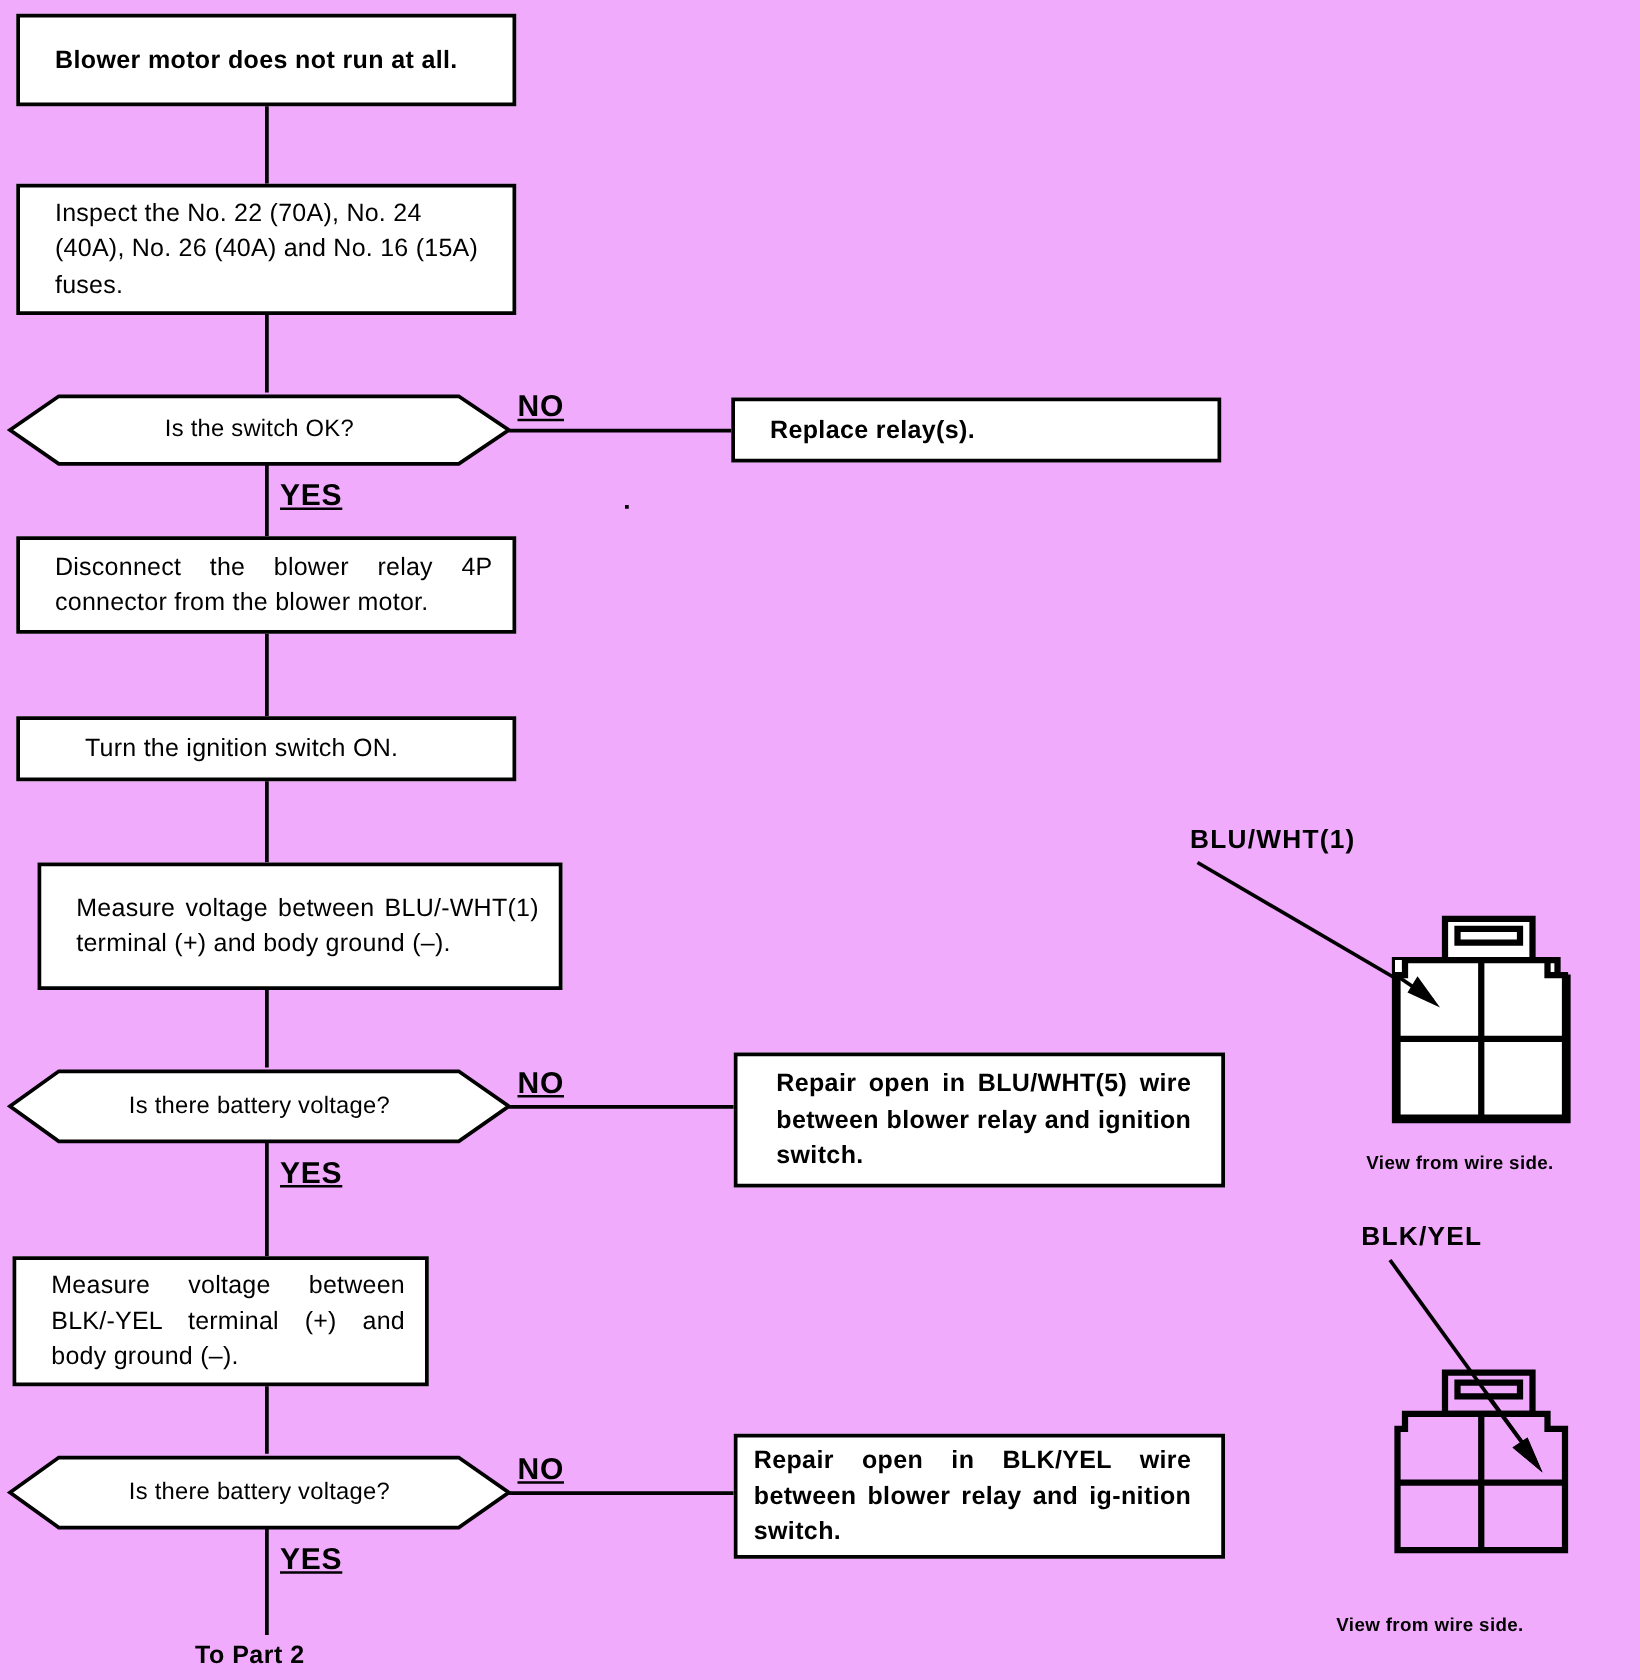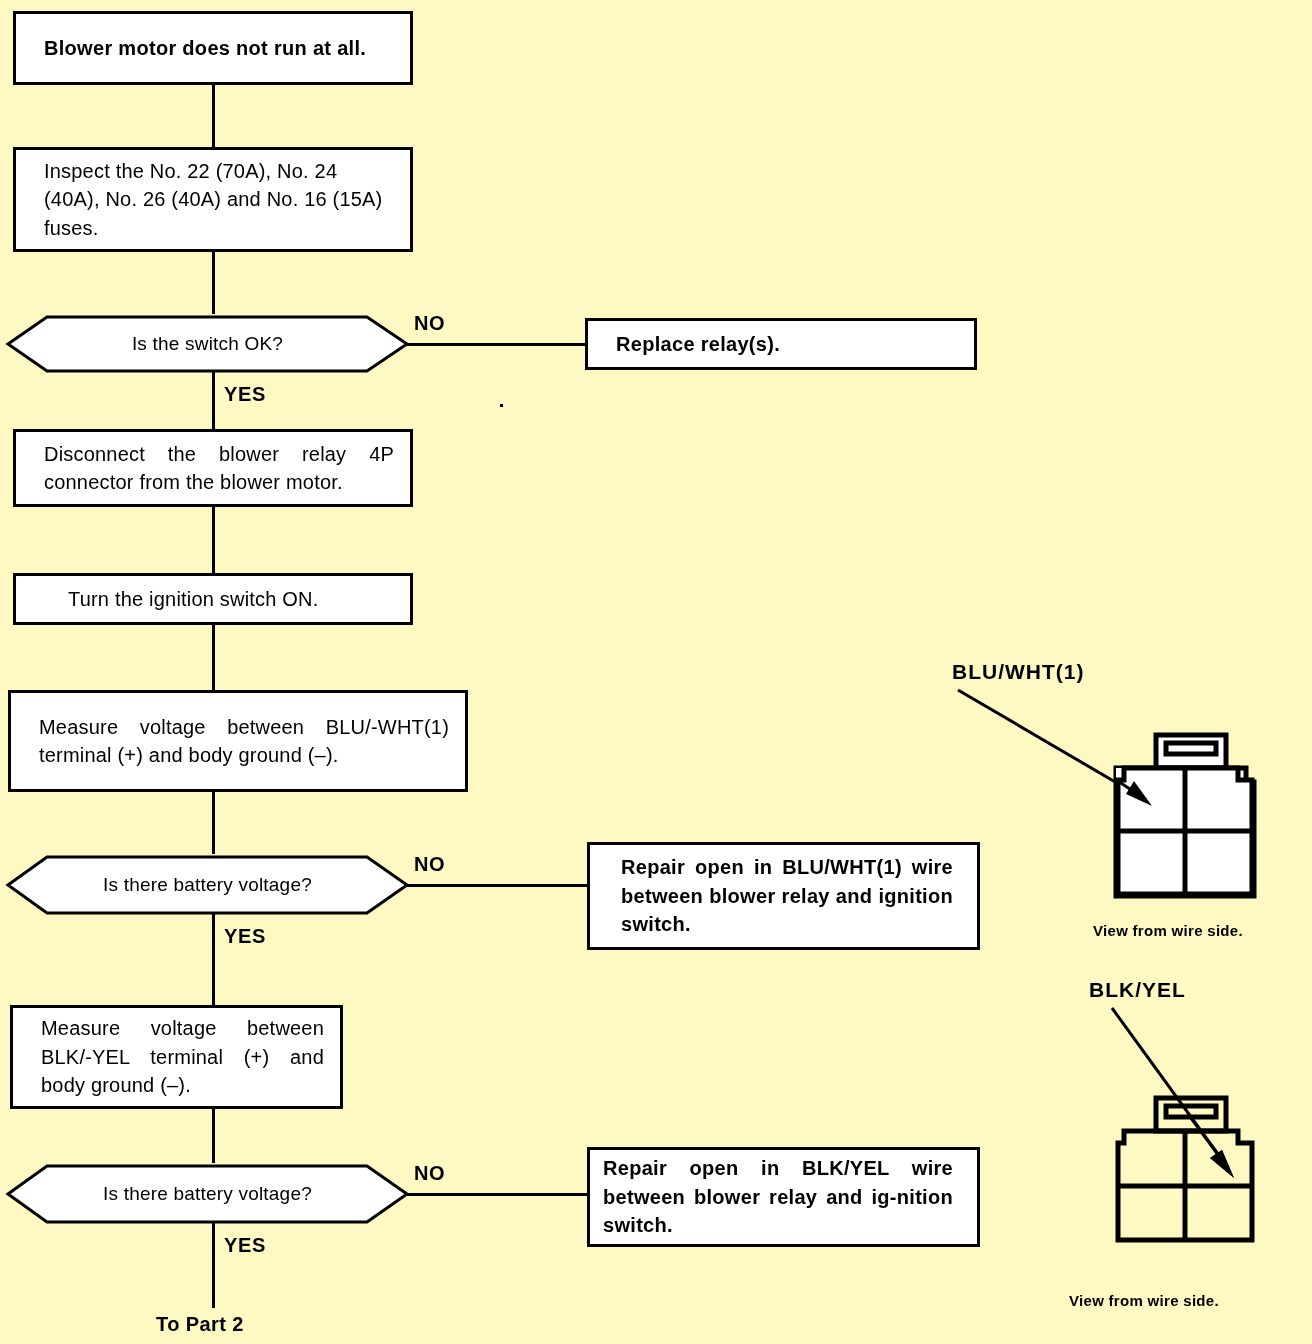--- a/index.html
+++ b/index.html
@@ -5,21 +5,21 @@
 <style>
   html, body {
     margin: 0;
     padding: 0;
     background: #ffffff;
   }
   #page {
     position: relative;
     width: 1312px;
     height: 1344px;
-    background: #fef9c3;
+    background: #f0abfc;
     font-family: "Liberation Sans", sans-serif;
     color: #000000;
     overflow: hidden;
   }
 
   
   .pbox {
     position: absolute;
     box-sizing: border-box;
     border: 3px solid #000;
@@ -66,24 +66,25 @@
   }
   .hline {
     position: absolute;
     height: 3px;
     background: #000;
   }
 
   
   .blabel {
     position: absolute;
-    font-size: 20px;
+    font-size: 24px;
     font-weight: bold;
     letter-spacing: 0.6px;
     white-space: nowrap;
+    text-decoration: underline;
   }
   .plain-label {
     position: absolute;
     font-size: 20px;
     font-weight: bold;
     letter-spacing: 0.4px;
     white-space: nowrap;
   }
 
   
@@ -151,38 +152,38 @@
   </div>
 
   <div class="vline" style="left:212px; top:507px; height:66px;"></div>
 
   <div class="pbox" style="left:13px; top:573px; width:400px; height:52px;">
     <div class="txt" style="padding-left:52px;">Turn the ignition switch ON.</div>
   </div>
 
   <div class="vline" style="left:212px; top:625px; height:65px;"></div>
 
-  <div class="pbox just" style="left:8px; top:690px; width:460px; height:102px;">
+  <div class="pbox just" style="left:30px; top:690px; width:420px; height:102px;">
     <div class="txt">Measure voltage between BLU/-WHT(1) terminal (+) and body ground (–).</div>
   </div>
 
   <div class="vline" style="left:212px; top:792px; height:62px;"></div>
 
   <div class="hex" style="left:5px; top:854px; width:405px; height:62px;">
     <svg width="405" height="62" viewBox="0 0 405 62" aria-hidden="true">
       <polygon points="3,31 42,3 362,3 402,31 362,59 42,59" fill="#ffffff" stroke="#000000" stroke-width="3"></polygon>
     </svg>
     <div class="hexlabel">Is there battery voltage?</div>
   </div>
 
   <div class="blabel" style="left:414px; top:853px;">NO</div>
   <div class="hline" style="left:407px; top:884px; width:180px;"></div>
 
   <div class="pbox bold just" style="left:587px; top:842px; width:393px; height:108px;">
-    <div class="txt" style="padding-left:31px; padding-right:24px;">Repair open in BLU/WHT(1) wire between blower relay and ignition switch.</div>
+    <div class="txt" style="padding-left:31px; padding-right:24px;">Repair open in BLU/WHT(5) wire between blower relay and ignition switch.</div>
   </div>
 
   <div class="vline" style="left:212px; top:913px; height:92px;"></div>
   <div class="blabel" style="left:224px; top:925px;">YES</div>
 
   <div class="pbox just" style="left:10px; top:1005px; width:333px; height:104px;">
     <div class="txt">Measure voltage between BLK/-YEL terminal (+) and body ground (–).</div>
   </div>
 
   <div class="vline" style="left:212px; top:1109px; height:54px;"></div>

